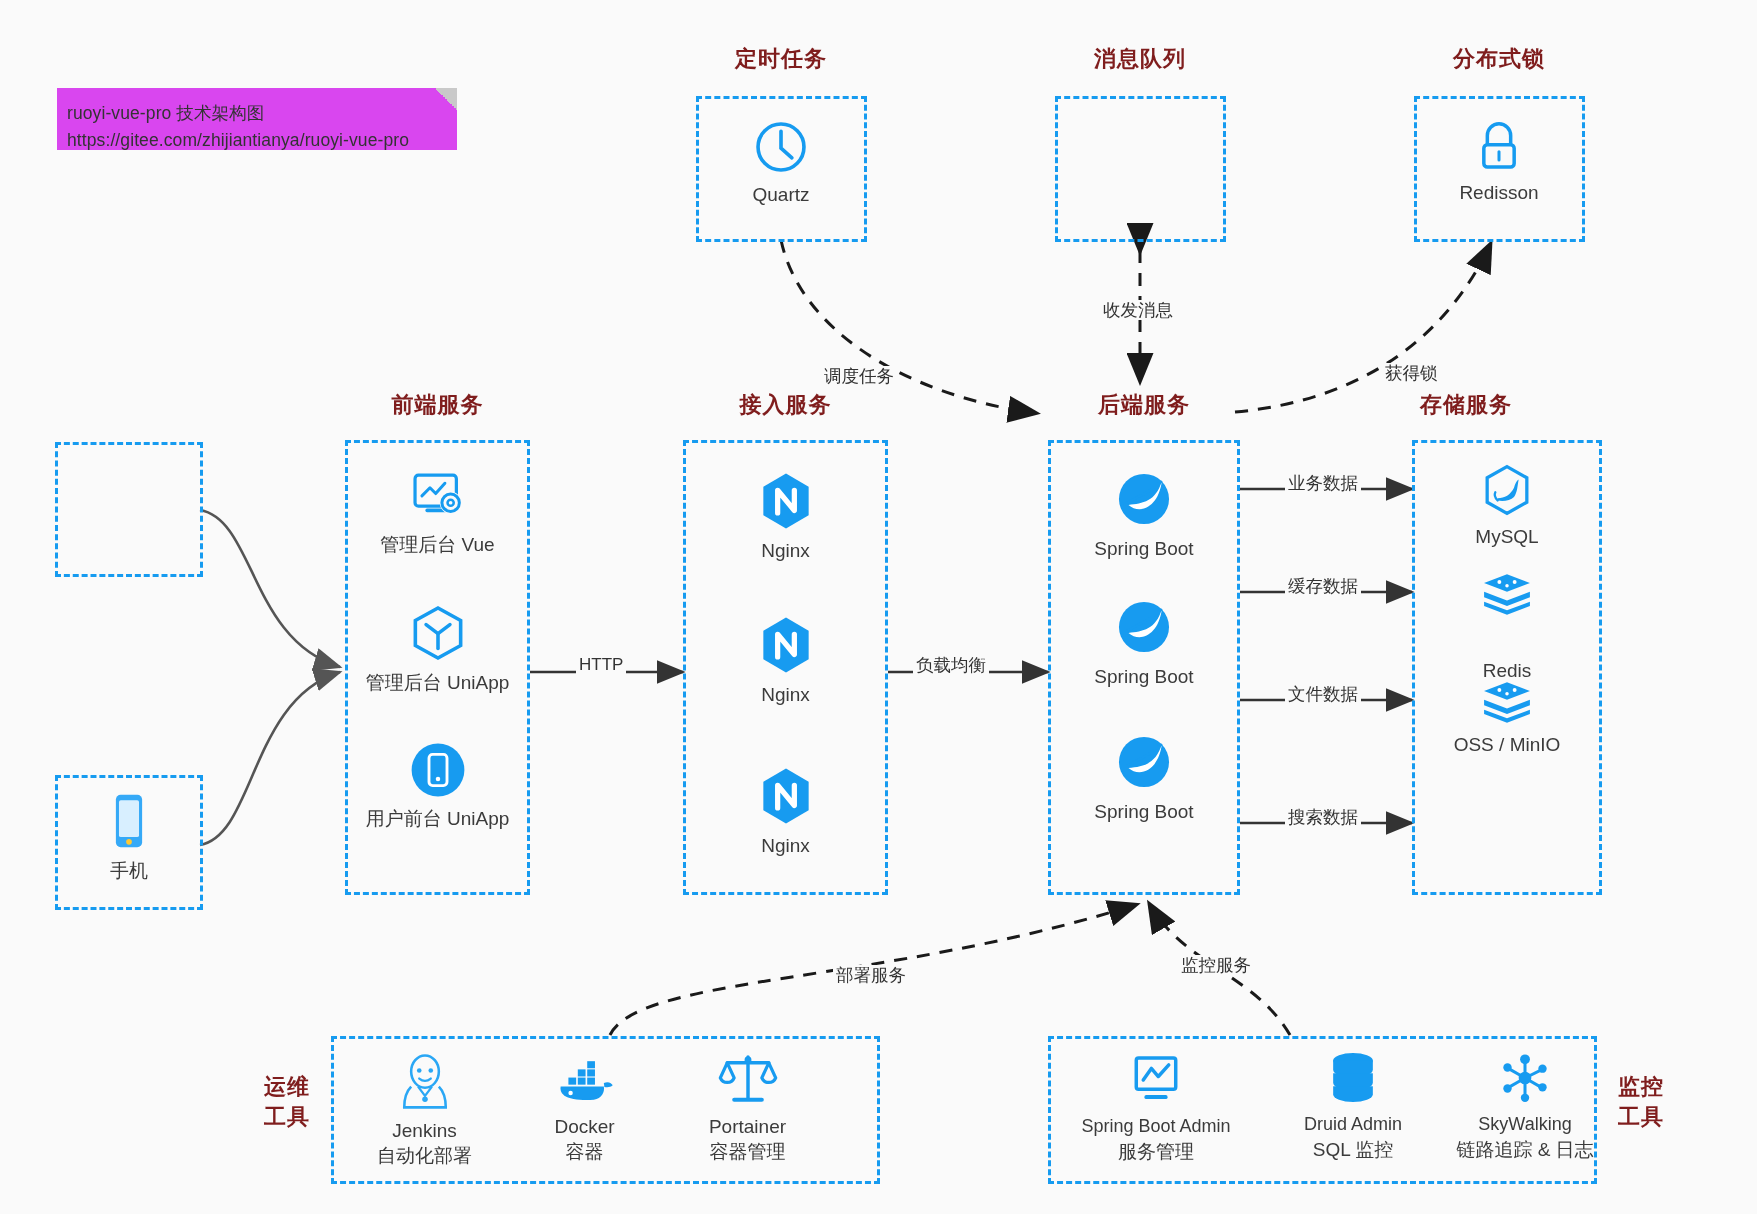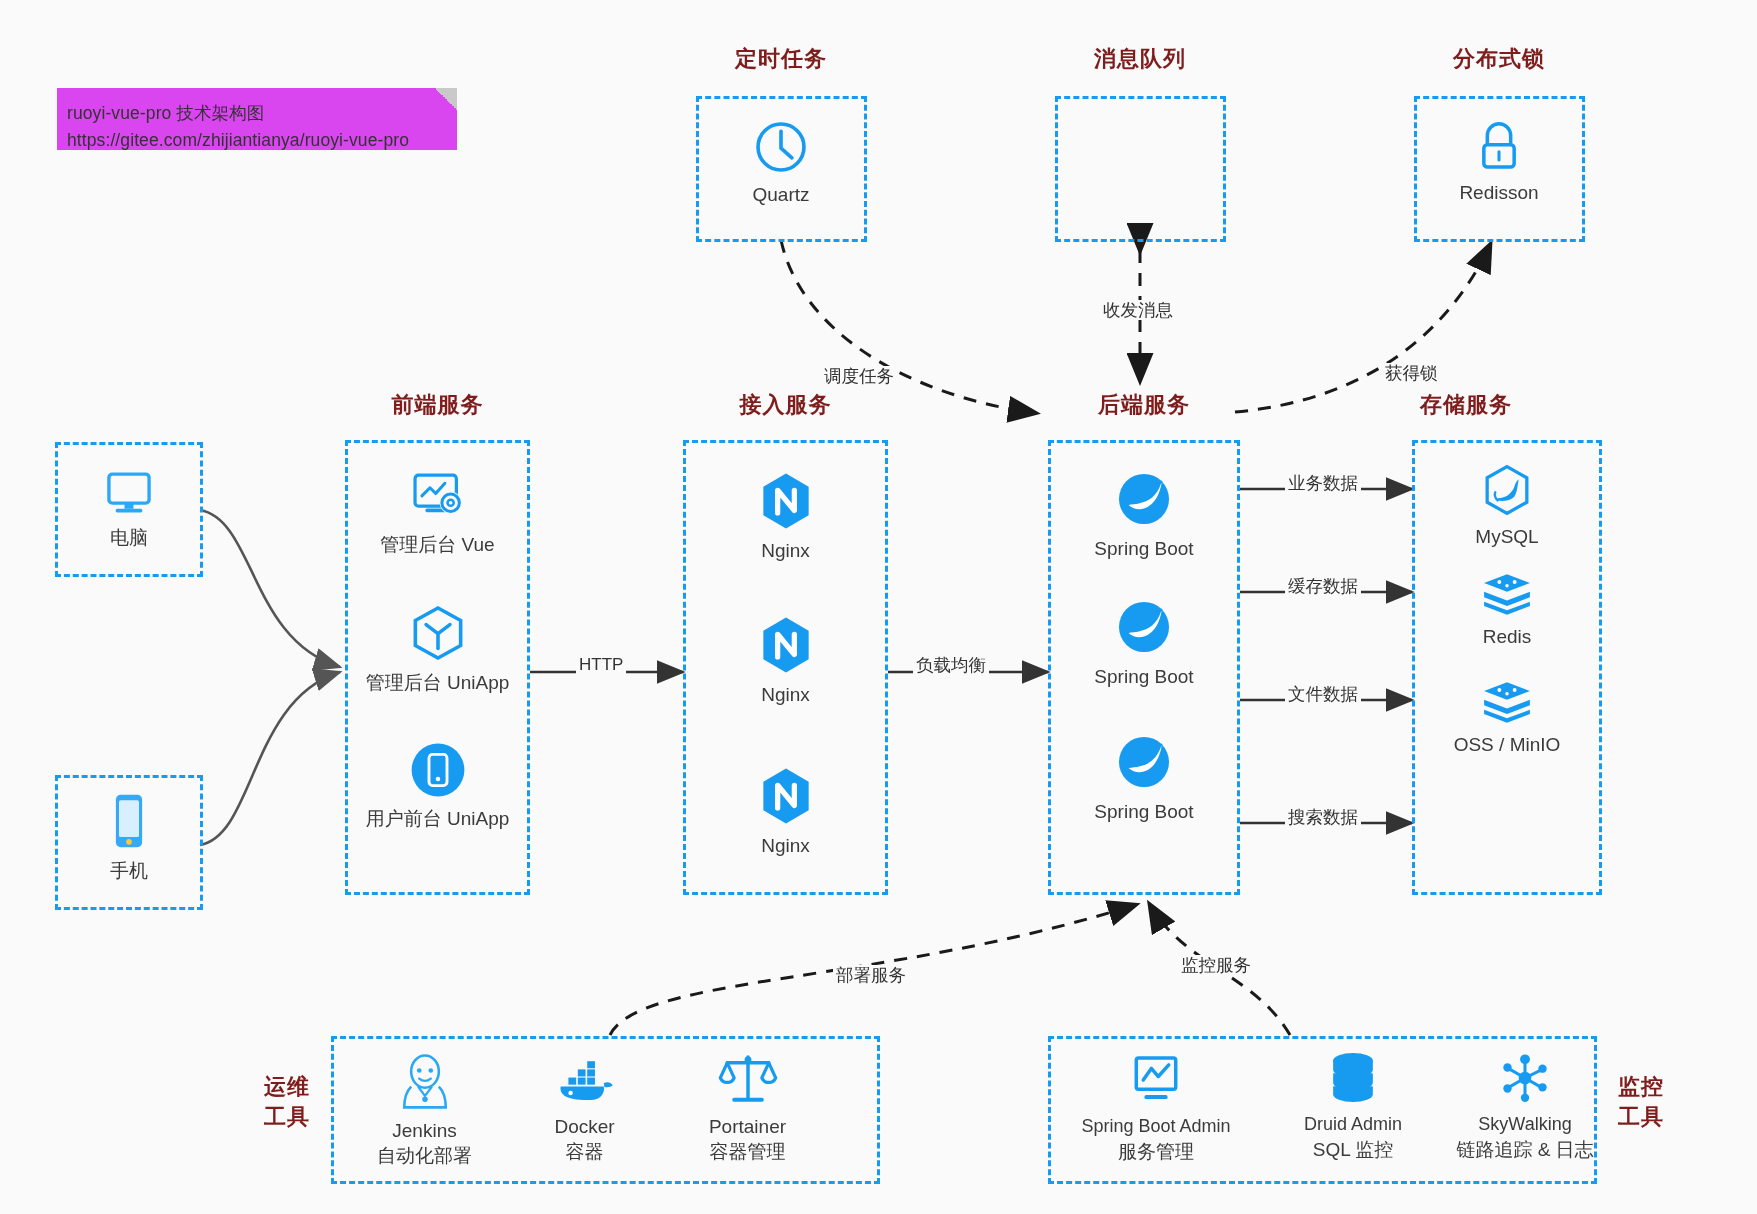--- a/index.html
+++ b/index.html
@@ -131,30 +131,20 @@
       </svg>
     </div>
     <div class="lbl">Redisson</div>
   </div>
 
   <div class="elabel cn" style="left:821px;top:366px;">调度任务</div>
   <div class="elabel cn" style="left:1100px;top:300px;">收发消息</div>
   <div class="elabel cn" style="left:1382px;top:363px;">获得锁</div>
 
   <div class="box" style="left:55px;top:442px;width:148px;height:135px;"></div>
-  <div class="node" style="left:75px;top:465px;width:108px;">
-    <div class="ico">
-      <svg width="58" height="54" viewBox="0 0 52 48">
-        <rect x="8" y="8" width="36" height="26" rx="3" fill="none" stroke="#2aa7f5" stroke-width="3"></rect>
-        <rect x="22" y="34" width="8" height="5" fill="#2aa7f5"></rect>
-        <rect x="14" y="39" width="24" height="3.4" rx="1.6" fill="#2aa7f5"></rect>
-      </svg>
-    </div>
-    <div class="lbl">电脑</div>
-  </div>
 
   <div class="box" style="left:55px;top:775px;width:148px;height:135px;"></div>
   <div class="node" style="left:75px;top:790px;width:108px;">
     <div class="ico">
       <svg width="46" height="62" viewBox="0 0 36 52">
         <rect x="7" y="4" width="22" height="44" rx="4" fill="#35a9f7"></rect>
         <rect x="9.6" y="8.5" width="16.8" height="31" rx="1.6" fill="#d8efff"></rect>
         <circle cx="18" cy="43.5" r="2.4" fill="#ffc832"></circle>
       </svg>
     </div>
@@ -281,21 +271,21 @@
     <div class="ico">
       <svg width="56" height="56" viewBox="0 0 48 48">
         <path d="M24 4 L41 13.5 L41 34.5 L24 44 L7 34.5 L7 13.5 Z" fill="none" stroke="#179bf0" stroke-width="2.8"></path>
         <path d="M16 31 C22 31 27 28 30 22 C31 19 32 16 34 15 C33 20 33 26 30 30 C27 33 21 34 16 33 Z" fill="#179bf0"></path>
         <path d="M16 33 C14 31 13 28 14 26" fill="none" stroke="#179bf0" stroke-width="2" stroke-linecap="round"></path>
       </svg>
     </div>
     <div class="lbl">MySQL</div>
   </div>
 
-  <div class="node" style="left:1422px;top:570px;width:170px;">
+  <div class="node" style="left:1422px;top:570px;width:170px;gap:34px;">
     <div class="ico">
       <svg width="56" height="48" viewBox="0 0 50 44">
         <path d="M25 4 L46 12 L25 20 L4 12 Z" fill="#179bf0"></path>
         <path d="M4 20 L25 28 L46 20 L46 25 L25 33 L4 25 Z" fill="#179bf0"></path>
         <path d="M4 29 L25 37 L46 29 L46 33 L25 41 L4 33 Z" fill="#179bf0"></path>
         <circle cx="18" cy="11" r="1.8" fill="#fff"></circle>
         <circle cx="32" cy="11" r="1.8" fill="#fff"></circle>
         <circle cx="25" cy="14.5" r="1.6" fill="#fff"></circle>
       </svg>
     </div>

